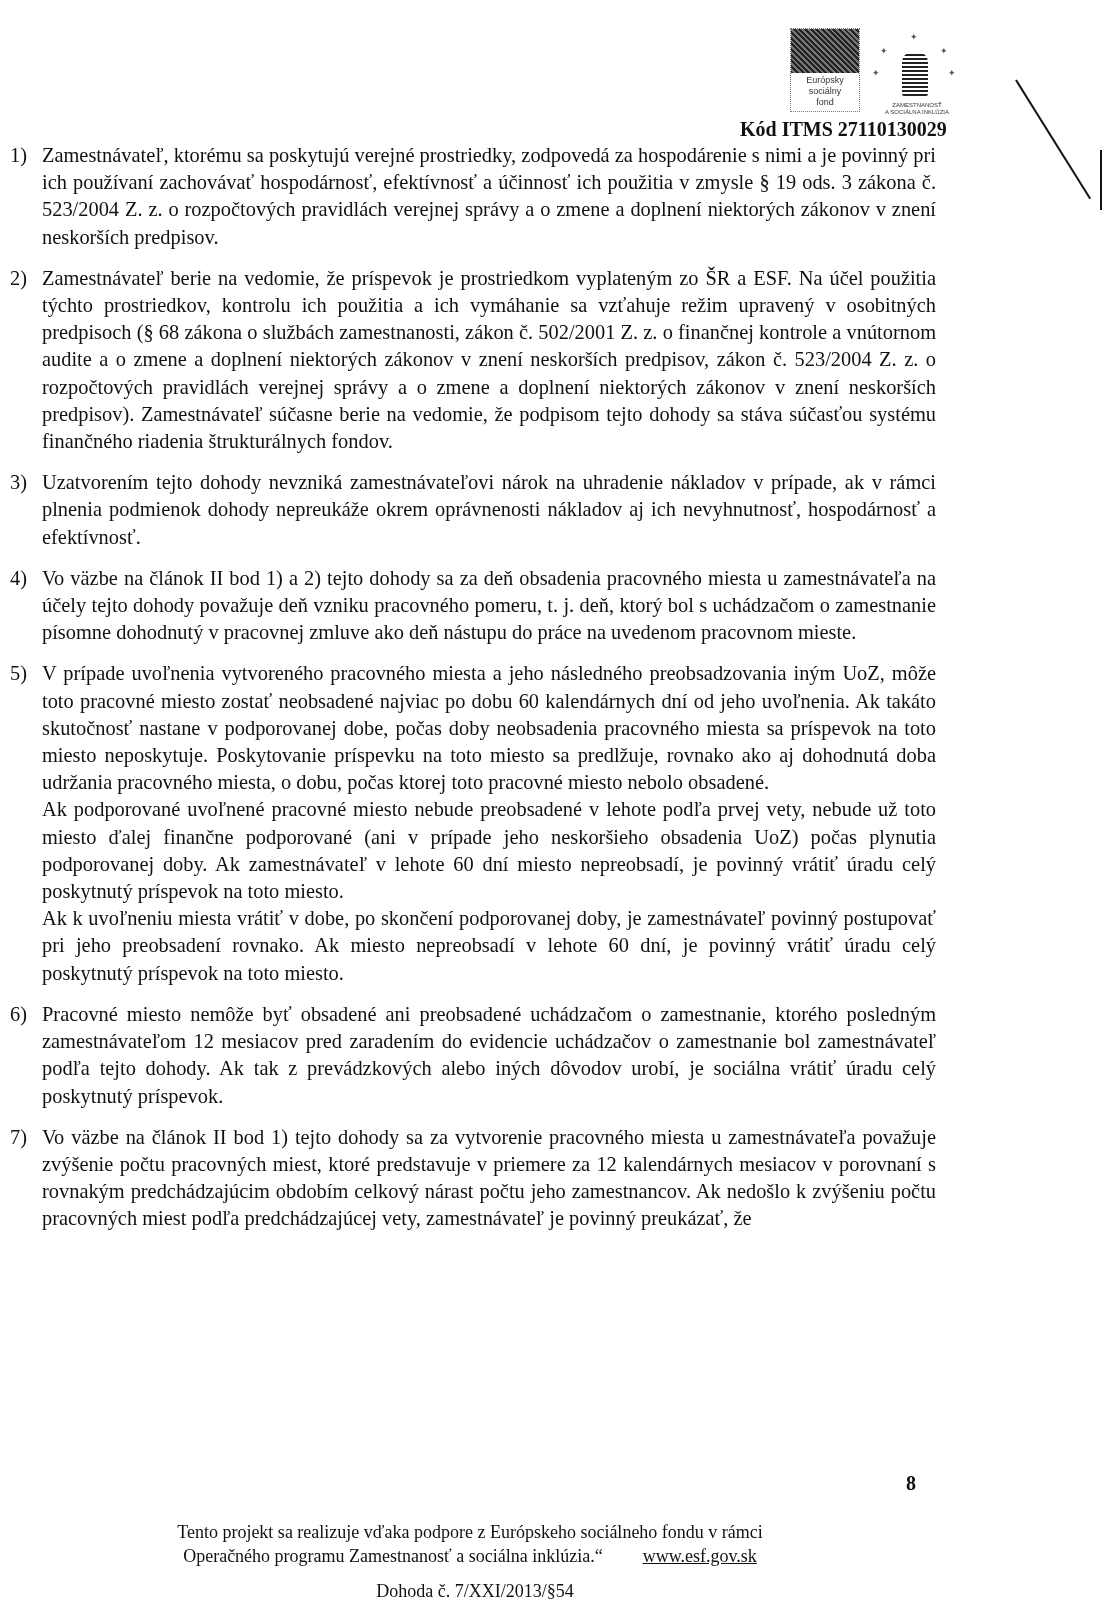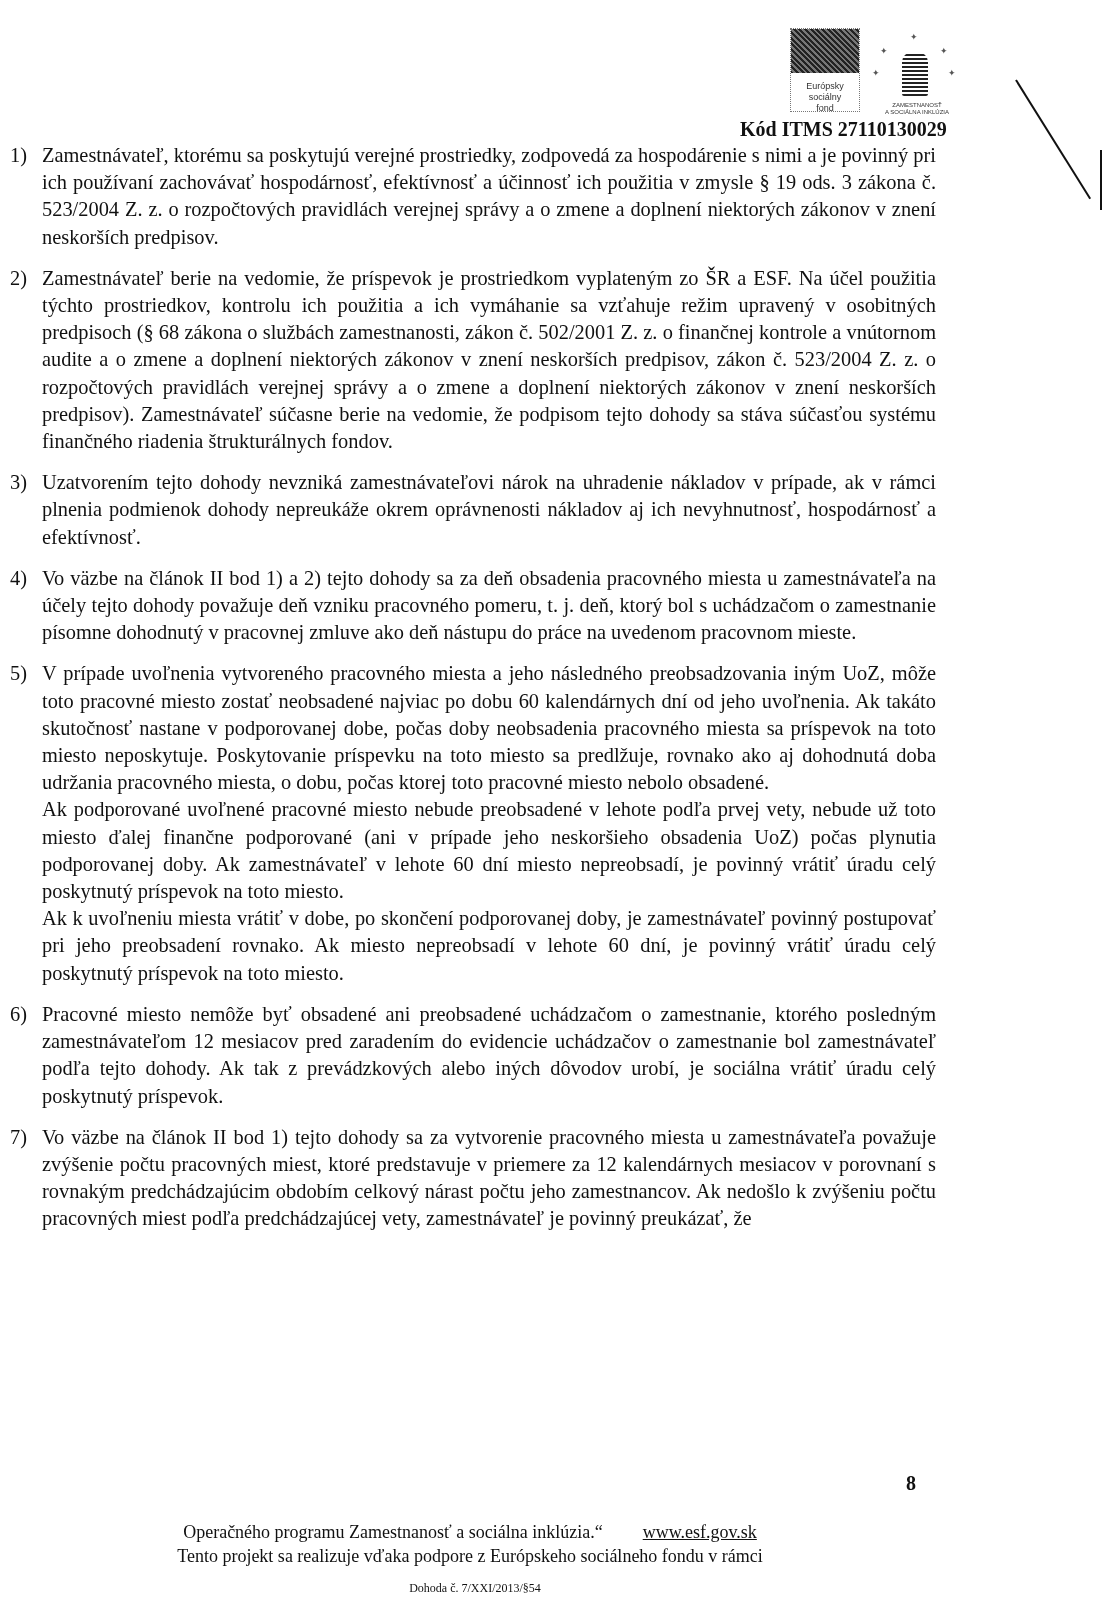--- a/index.html
+++ b/index.html
@@ -4,40 +4,40 @@
 <style>
   html, body { margin: 0; padding: 0; background: #ffffff; }
   body {
     width: 1104px; height: 1616px; position: relative; overflow: hidden;
     font-family: "Liberation Serif", "DejaVu Serif", serif;
     color: #111;
   }
   .logos { position: absolute; top: 18px; left: 790px; width: 180px; height: 100px; }
   .esf-logo { position: absolute; left: 0; top: 10px; width: 68px; height: 82px; border: 1px dotted #777; }
   .esf-top { height: 44px; background: repeating-linear-gradient(45deg,#222 0 2px,#777 2px 4px); }
-  .esf-text { font-family: "Liberation Sans", sans-serif; font-size: 9px; text-align: center; line-height: 11px; color: #333; padding-top: 2px; margin-top: 6px; }
+  .esf-text { font-family: "Liberation Sans", sans-serif; font-size: 9px; text-align: center; line-height: 11px; color: #333; padding-top: 2px; }
   .zam-logo { position: absolute; left: 82px; top: 14px; width: 90px; height: 84px; }
   .zam-fig { position: absolute; left: 30px; top: 20px; width: 26px; height: 44px;
     background: repeating-linear-gradient(0deg,#222 0 2px,#fff 2px 4px); border-radius: 10px 10px 2px 2px; }
   .zam-text { position: absolute; bottom: 0; left: 0; right: 0; font-family: "Liberation Sans", sans-serif; font-size: 6px; text-align: center; line-height: 7px; color: #333; }
   .star { position: absolute; font-size: 9px; color: #555; }
   .itms { position: absolute; top: 118px; left: 740px; font-weight: bold; font-size: 20px; }
   .scan-line { position: absolute; top: 80px; left: 1015px; width: 2px; height: 140px; background: #111; transform: rotate(-32deg); transform-origin: top; }
   .scan-edge { position: absolute; top: 150px; left: 1100px; width: 2px; height: 60px; background: #111; }
 
   .content { position: absolute; top: 142px; left: 26px; width: 910px; font-size: 20.4px; line-height: 27.2px; }
   .item { position: relative; padding-left: 16px; margin-bottom: 14px; text-align: justify; }
   .num { position: absolute; left: -16px; top: 0; }
   .item p { margin: 0; }
   .item p.sub { margin-top: 0; }
   b { font-weight: normal; }
   .page-num { position: absolute; top: 1472px; left: 906px; font-size: 20px; font-weight: bold; }
   .footer { position: absolute; top: 1520px; left: 0; width: 940px; text-align: center; font-size: 18px; line-height: 24px; }
   .footer a { color: #111; text-decoration: underline; margin-left: 40px; }
-  .doc-id { position: absolute; top: 1581px; left: 0; width: 950px; text-align: center; font-size: 12px; }
+  .doc-id { position: absolute; top: 1581px; left: 0; width: 950px; text-align: center; font-size: 18px; }
 </style>
 </head>
 <body>
 
 <div class="logos">
   <div class="esf-logo">
     <div class="esf-top"></div>
     <div class="esf-text">
       <div>Európsky</div>
       <div>sociálny</div>
@@ -90,18 +90,18 @@
     </div>
     <div class="item">
       <span class="num">7)</span>
       <p><span>Vo väzbe na článok II bod 1) tejto dohody sa za </span><b>vytvorenie</b><span> pracovného miesta u zamestnávateľa považuje </span><b>zvýšenie počtu pracovných miest</b><span>, ktoré predstavuje v priemere za 12 kalendárnych mesiacov v porovnaní s rovnakým predchádzajúcim obdobím celkový nárast počtu jeho zamestnancov. Ak nedošlo k zvýšeniu počtu pracovných miest podľa predchádzajúcej vety, zamestnávateľ </span><b>je povinný preukázať</b><span>, že</span></p>
     </div>
   </div>
 
 <div class="page-num">8</div>
 
 <div class="footer">
+  <div>Tento projekt sa realizuje vďaka podpore z Európskeho sociálneho fondu v rámci</div>
   <div>
     <span>Operačného programu Zamestnanosť a sociálna inklúzia.“</span><a>www.esf.gov.sk</a>
   </div>
-  <div>Tento projekt sa realizuje vďaka podpore z Európskeho sociálneho fondu v rámci</div>
 </div>
 <div class="doc-id">Dohoda č. 7/XXI/2013/§54</div>
 
 </body></html>

